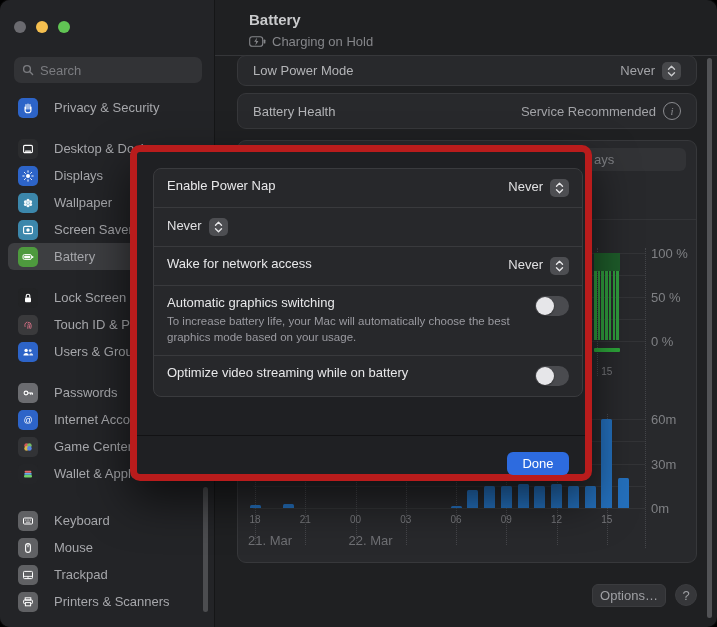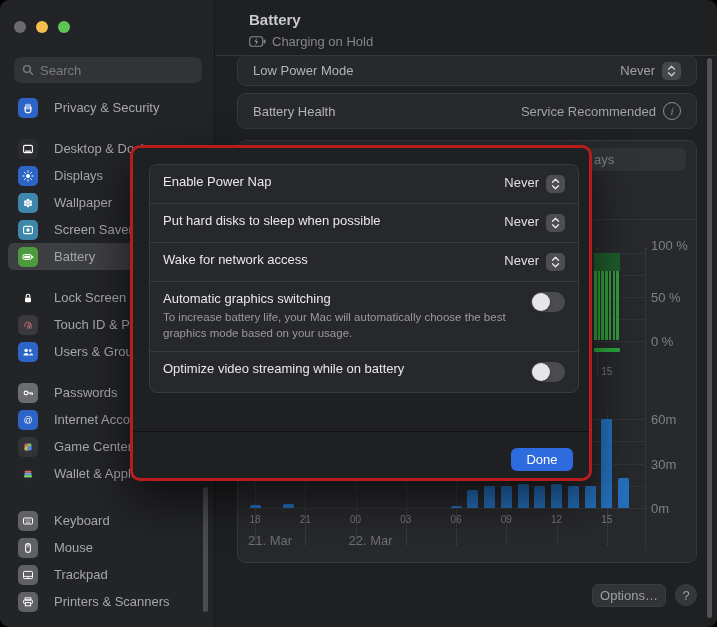--- a/index.html
+++ b/index.html
@@ -38,21 +38,21 @@
   .datelab{position:absolute;color:#6f7074;font-size:13px;}
   .ubar{position:absolute;background:#2470bd;border-radius:1.5px 1.5px 0 0;}
   .gbar{position:absolute;background:#2f9e3d;}
   .gband{position:absolute;background:#1e5c2a;}
   .gmark{position:absolute;background:#2da63a;border-radius:1px;}
   
   .opt-btn{left:592px;top:584px;width:74px;height:23px;background:#323336;border:1px solid #3b3c3f;border-radius:6px;color:#9fa0a4;font-size:13px;display:flex;align-items:center;justify-content:center;}
   .help-btn{left:675px;top:584px;width:22px;height:22px;background:#36373a;border:1px solid #3b3c3f;border-radius:50%;color:#9fa0a4;font-size:13px;display:flex;align-items:center;justify-content:center;}
   .main-scroll{left:707px;top:58px;width:5px;height:560px;background:#525356;border-radius:3px;}
   
-  .sheet{left:130px;top:145px;width:462px;height:336px;background:#1f2023;border:3px solid #b91c1c;border-radius:10px;box-shadow:0 20px 45px rgba(0,0,0,.6);z-index:10;}
+  .sheet{left:130px;top:145px;width:462px;height:336px;background:#1f2023;border:7px solid #b91c1c;border-radius:10px;box-shadow:0 20px 45px rgba(0,0,0,.6);z-index:10;}
   .sheet-card{position:absolute;left:16px;top:16px;width:430px;background:#27282b;border:1px solid #3a3b3e;border-radius:8px;overflow:hidden;}
   .srow{padding:9px 13px 10px;display:flex;justify-content:space-between;gap:10px;}
   .srow + .srow{border-top:1px solid #393a3d;}
   .slab{color:#e8e8ea;font-size:13px;}
   .sdesc{color:#9a9aa0;font-size:11.5px;line-height:1.35;margin-top:4px;max-width:345px;}
   .sctrl{display:flex;align-items:flex-start;gap:7px;color:#e0e0e2;font-size:13px;padding-top:1px;}
   .stepper.big{background:#4d4e52;}
   .toggle{width:34px;height:20px;background:#4a4b4f;border-radius:10px;position:relative;flex:none;}
   .knob{position:absolute;left:1px;top:1px;width:18px;height:18px;background:#e6e6e9;border-radius:50%;box-shadow:0 1px 2px rgba(0,0,0,.4);}
   .sheet-div{position:absolute;left:0;top:283px;width:100%;height:1px;background:#121214;}
@@ -307,21 +307,21 @@
     </div>
   <div class="abs card-div"></div>
   <div id="charts">
       <div class="gridh" style="left: 560px; width: 85px; top: 253px;"></div>
       <div class="gridh" style="left: 560px; width: 85px; top: 275px;"></div>
       <div class="gridh" style="left: 560px; width: 85px; top: 297px;"></div>
       <div class="gridh" style="left: 560px; width: 85px; top: 319px;"></div>
       <div class="gridh" style="left: 560px; width: 85px; top: 341px;"></div>
       <div class="gridv" style="left: 597px; top: 248px; height: 128px;"></div>
       <div class="gridv" style="left: 645px; top: 248px; height: 300px;"></div>
-      <div class="ylab" style="left: 651px; top: 245px;">100 %</div>
+      <div class="ylab" style="left: 651px; top: 253px;">100 %</div>
       <div class="ylab" style="left: 651px; top: 297px;">50 %</div>
       <div class="ylab" style="left: 651px; top: 341px;">0 %</div>
       <div class="gband" style="left: 594px; top: 253px; width: 25.5px; height: 17.6px; background: rgb(30, 92, 42);"></div>
       <div class="gbar" style="left: 594px; top: 270.6px; width: 2.7px; height: 69.4px; background: rgb(47, 158, 61);"></div>
       <div class="gbar" style="left: 597.7px; top: 270.6px; width: 2.7px; height: 69.4px; background: rgb(47, 158, 61);"></div>
       <div class="gbar" style="left: 601.4px; top: 270.6px; width: 2.7px; height: 69.4px; background: rgb(47, 158, 61);"></div>
       <div class="gbar" style="left: 605.1px; top: 270.6px; width: 2.7px; height: 69.4px; background: rgb(47, 158, 61);"></div>
       <div class="gbar" style="left: 608.8px; top: 270.6px; width: 2.7px; height: 69.4px; background: rgb(47, 158, 61);"></div>
       <div class="gbar" style="left: 612.5px; top: 270.6px; width: 2.7px; height: 69.4px; background: rgb(47, 158, 61);"></div>
       <div class="gbar" style="left: 616.2px; top: 270.6px; width: 2.7px; height: 69.4px; background: rgb(47, 158, 61);"></div>
@@ -382,23 +382,20 @@
             <div>Never</div>
             <div class="stepper big">
               <svg width="9" height="12" viewBox="0 0 9 12">
                 <path d="M1.5 4.2 L4.5 1.2 L7.5 4.2" fill="none" stroke="#e8e8ea" stroke-width="1.4" stroke-linecap="round" stroke-linejoin="round"></path>
                 <path d="M1.5 7.8 L4.5 10.8 L7.5 7.8" fill="none" stroke="#e8e8ea" stroke-width="1.4" stroke-linecap="round" stroke-linejoin="round"></path>
               </svg>
             </div>
           </div>
         </div>
         <div class="srow">
-          <div>
-            <div class="slab">Put hard disks to sleep when possible</div>
-          </div>
           <div class="sctrl">
             <div>Never</div>
             <div class="stepper big">
               <svg width="9" height="12" viewBox="0 0 9 12">
                 <path d="M1.5 4.2 L4.5 1.2 L7.5 4.2" fill="none" stroke="#e8e8ea" stroke-width="1.4" stroke-linecap="round" stroke-linejoin="round"></path>
                 <path d="M1.5 7.8 L4.5 10.8 L7.5 7.8" fill="none" stroke="#e8e8ea" stroke-width="1.4" stroke-linecap="round" stroke-linejoin="round"></path>
               </svg>
             </div>
           </div>
         </div>

